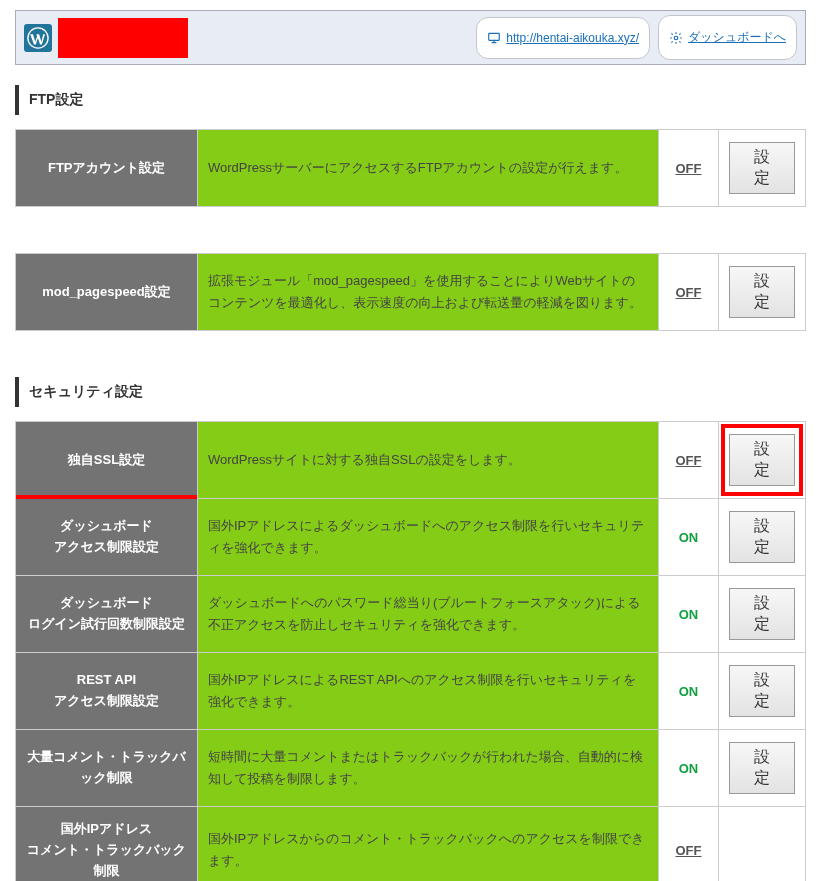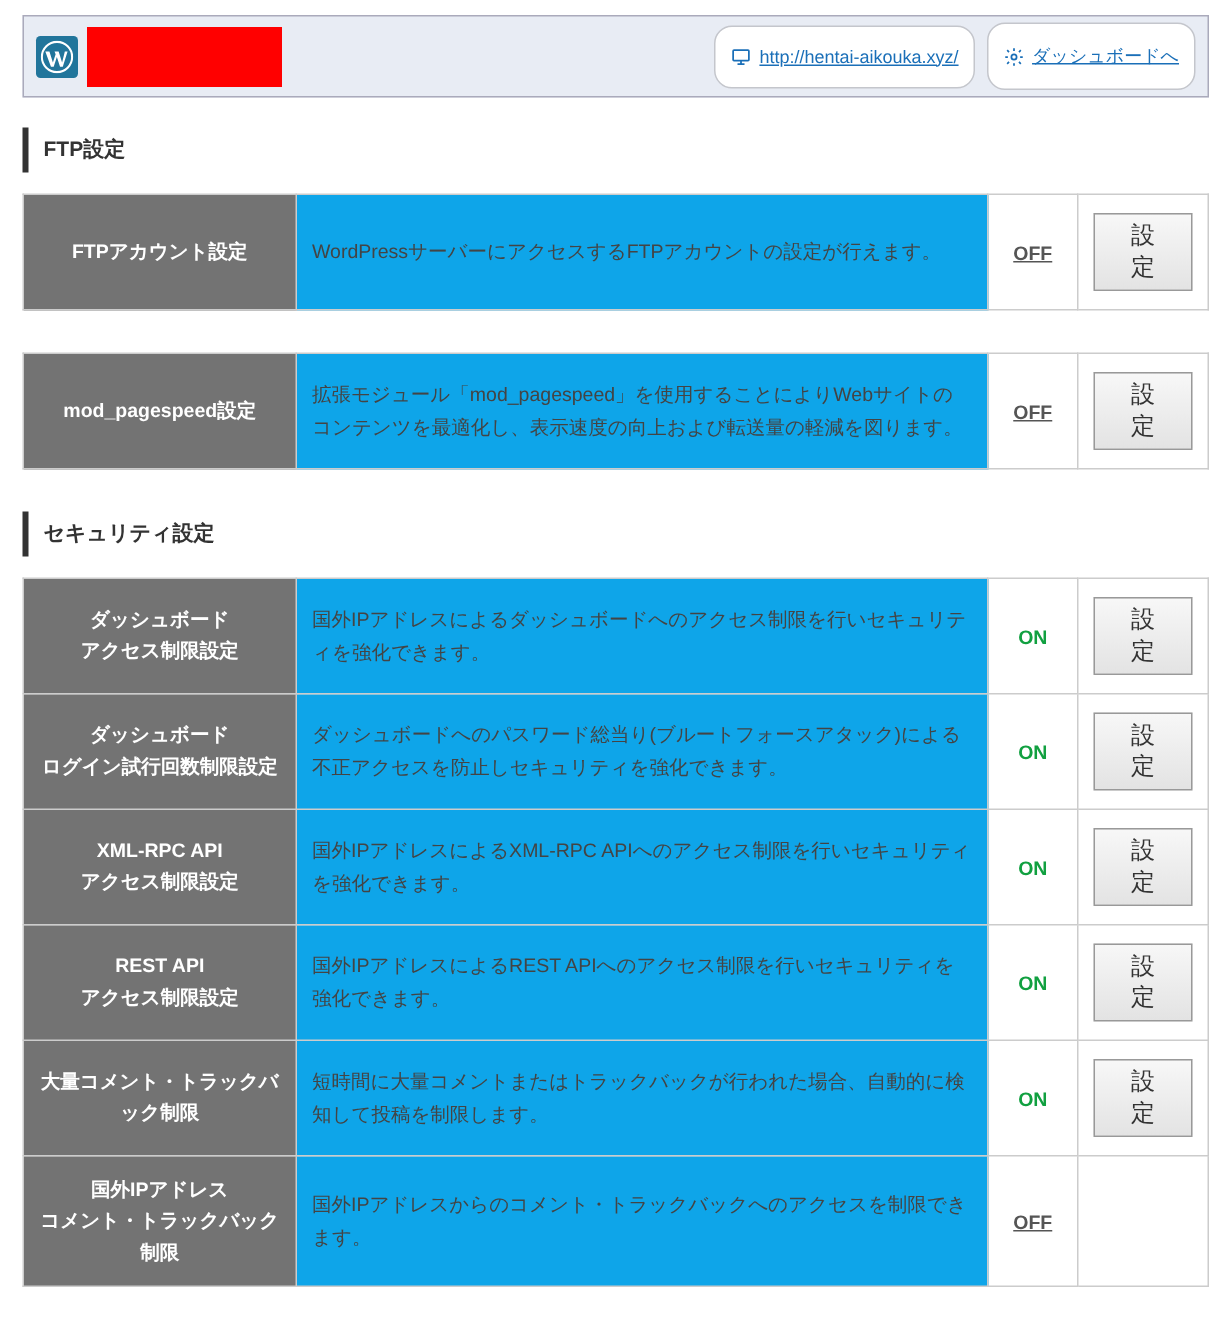--- a/index.html
+++ b/index.html
@@ -8,27 +8,27 @@
 
 .topbar { display: flex; align-items: center; border: 1px solid #aab; background: #e8ecf4; padding: 4px 8px; margin-bottom: 20px; }
 .wplogo { width: 28px; height: 28px; background: #21759b; border-radius: 3px; display: flex; align-items: center; justify-content: center; margin-right: 6px; }
 .wplogo svg { width: 22px; height: 22px; }
 .redblock { width: 130px; height: 40px; background: #ff0000; margin: -4px 0; }
 .spacer { flex: 1; }
 .pill { display: inline-flex; align-items: center; background: #fff; border: 1px solid #c4c6cc; border-radius: 12px; padding: 13px 10px; margin-left: 8px; font-size: 12px; }
 .pill a { color: #1a6fb8; text-decoration: underline; }
 .pill svg { width: 14px; height: 14px; margin-right: 5px; }
 
-.section { margin-bottom: 28px; }
+.section { margin-bottom: 46px; }
 .section-title { border-left: 4px solid #333; padding: 6px 10px; font-weight: bold; font-size: 14px; margin-bottom: 14px; }
 
 .tbl { width: 100%; border-collapse: collapse; border: 1px solid #ccc; }
 .tbl td { border: 1px solid #ccc; padding: 12px 10px; vertical-align: middle; }
 .tbl td.lbl { background: #737373; color: #fff; font-weight: bold; text-align: center; width: 182px; line-height: 1.6; }
-.tbl td.desc { background: #0ea5e9; line-height: 1.7; color: #444; }
+.tbl td.desc { background: #84cc16; line-height: 1.7; color: #444; }
 .tbl td.st { width: 60px; text-align: center; font-weight: bold; }
 .tbl td.act { width: 70px; text-align: center; }
 .on { color: #11a040; }
 .off { color: #555; text-decoration: underline; }
 
 .btn { display: inline-block; border: 1px solid #999; background: linear-gradient(#f7f7f7,#e3e3e3); padding: 4px 24px; font-size: 16px; cursor: pointer; color: #333; }
 
 .row-hl td.lbl { position: relative; }
 .row-hl td.lbl::after { content: ""; position: absolute; left: 0; right: 0; bottom: -1px; height: 4px; background: #ff0000; }
 .row-hl td.act { position: relative; }
@@ -88,35 +88,35 @@
         <td class="act"><button class="btn">設定</button></td>
       </tr>
     </tbody>
       </table>
   </div>
 
   <div class="section">
     <div class="section-title">セキュリティ設定</div>
     <table class="tbl">
       <tbody>
+          <tr class="row-hl">
+        <td class="lbl">独自SSL設定</td>
+        <td class="desc">WordPressサイトに対する独自SSLの設定をします。</td>
+        <td class="st off">OFF</td>
+        <td class="act"><button class="btn">設定</button><div class="hlbox"></div></td>
+      </tr>
       <tr>
         <td class="lbl">ダッシュボード<br>アクセス制限設定</td>
         <td class="desc">国外IPアドレスによるダッシュボードへのアクセス制限を行いセキュリティを強化できます。</td>
         <td class="st on">ON</td>
         <td class="act"><button class="btn">設定</button></td>
       </tr>
       <tr>
         <td class="lbl">ダッシュボード<br>ログイン試行回数制限設定</td>
         <td class="desc">ダッシュボードへのパスワード総当り(ブルートフォースアタック)による不正アクセスを防止しセキュリティを強化できます。</td>
-        <td class="st on">ON</td>
-        <td class="act"><button class="btn">設定</button></td>
-      </tr>
-      <tr>
-        <td class="lbl">XML-RPC API<br>アクセス制限設定</td>
-        <td class="desc">国外IPアドレスによるXML-RPC APIへのアクセス制限を行いセキュリティを強化できます。</td>
         <td class="st on">ON</td>
         <td class="act"><button class="btn">設定</button></td>
       </tr>
       <tr>
         <td class="lbl">REST API<br>アクセス制限設定</td>
         <td class="desc">国外IPアドレスによるREST APIへのアクセス制限を行いセキュリティを強化できます。</td>
         <td class="st on">ON</td>
         <td class="act"><button class="btn">設定</button></td>
       </tr>
       <tr>

